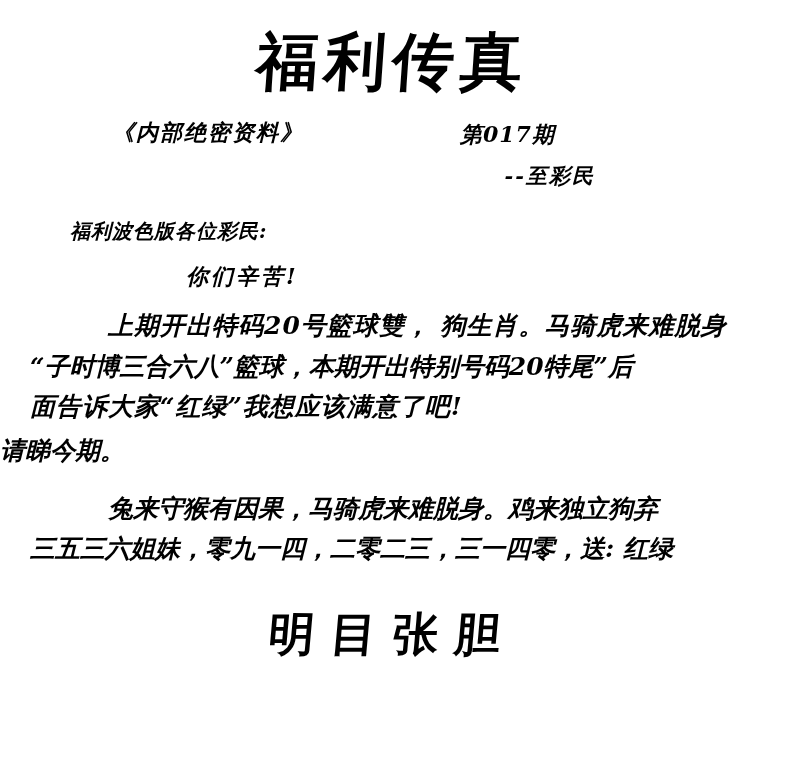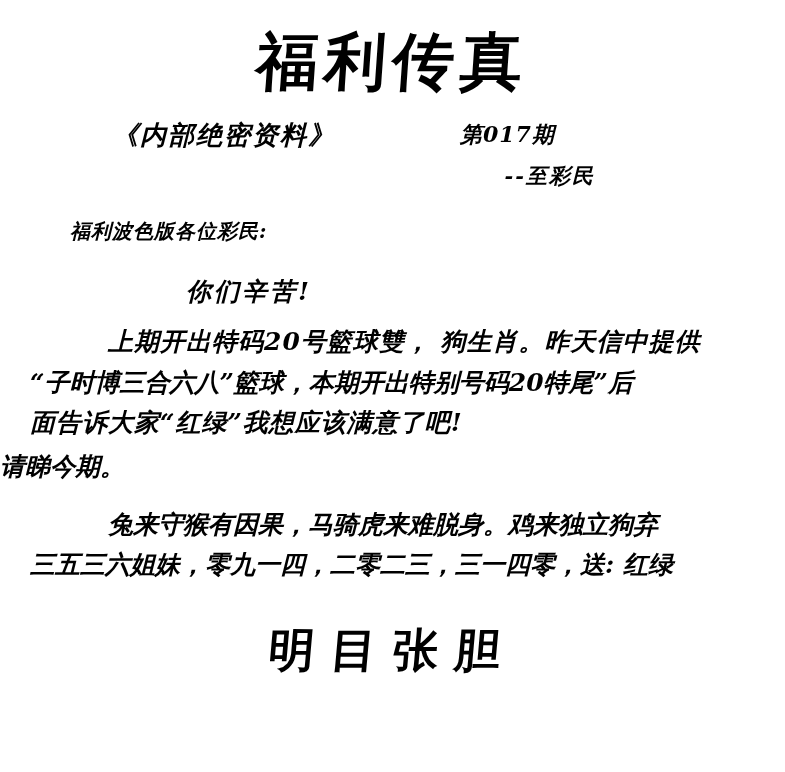--- a/index.html
+++ b/index.html
@@ -37,21 +37,21 @@
   
   .subrow {
     position: relative;
     height: 38px;
     margin-top: 22px;
   }
   .subtitle {
     position: absolute;
     left: 112px;
     top: 0;
-    font-size: 26px;
+    font-size: 22px;
     font-style: italic;
     letter-spacing: 2px;
     font-weight: bold;
   }
   .issue {
     position: absolute;
     left: 420px;
     top: 2px;
     font-size: 22px;
     font-weight: bold;
@@ -74,23 +74,23 @@
     margin-top: 62px;
     margin-left: 70px;
     font-size: 20px;
     font-weight: bold;
     font-style: italic;
     letter-spacing: 1px;
   }
 
   
   .greeting {
-    margin-top: 30px;
+    margin-top: 17px;
     margin-left: 186px;
-    font-size: 25px;
+    font-size: 22px;
     font-weight: bold;
     font-style: italic;
     letter-spacing: 3px;
   }
 
   
   .body {
     margin-top: 14px;
     padding: 0 28px 0 30px;
     font-size: 25px;
@@ -157,21 +157,21 @@
     <div class="subtitle">《内部绝密资料》</div>
     <div class="issue">第017期</div>
     <div class="dedication">--至彩民</div>
   </div>
 
   <div class="salutation">福利波色版各位彩民:</div>
 
   <div class="greeting">你们辛苦!</div>
 
   <div class="body">
-    <p class="indent">上期开出特码20号籃球雙， 狗生肖。昨天信中提供</p>
+    <p class="indent">上期开出特码20号籃球雙， 狗生肖。马骑虎来难脱身</p>
     <p class="indent-small tight">“子时博三合六八”籃球，本期开出特别号码20特尾”后</p>
     <p class="indent-small">面告诉大家“红绿”我想应该满意了吧!</p>
   </div>
 
   <div class="request">请睇今期。</div>
 
   <div class="predict">
     <p class="indent">兔来守猴有因果，马骑虎来难脱身。鸡来独立狗弃</p>
     <p>三五三六姐妹，零九一四，二零二三，三一四零，送: 红绿</p>
   </div>

